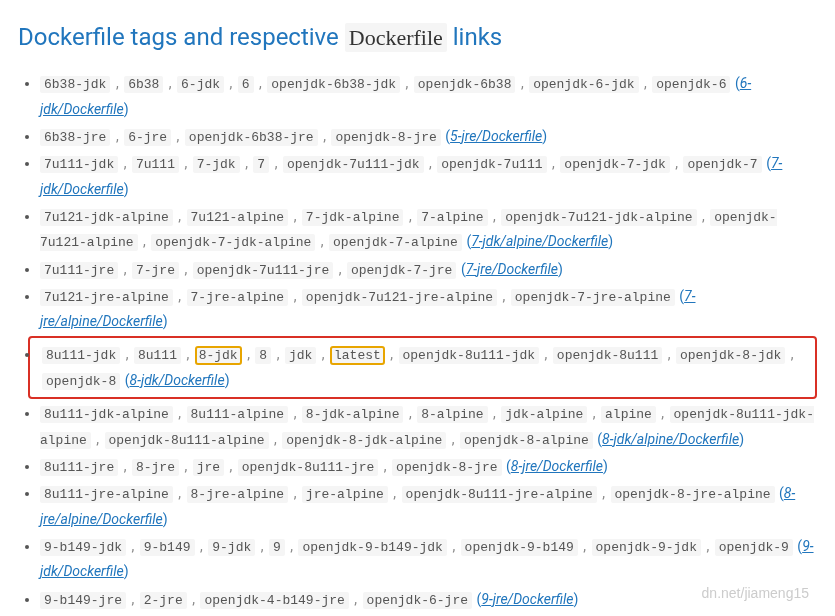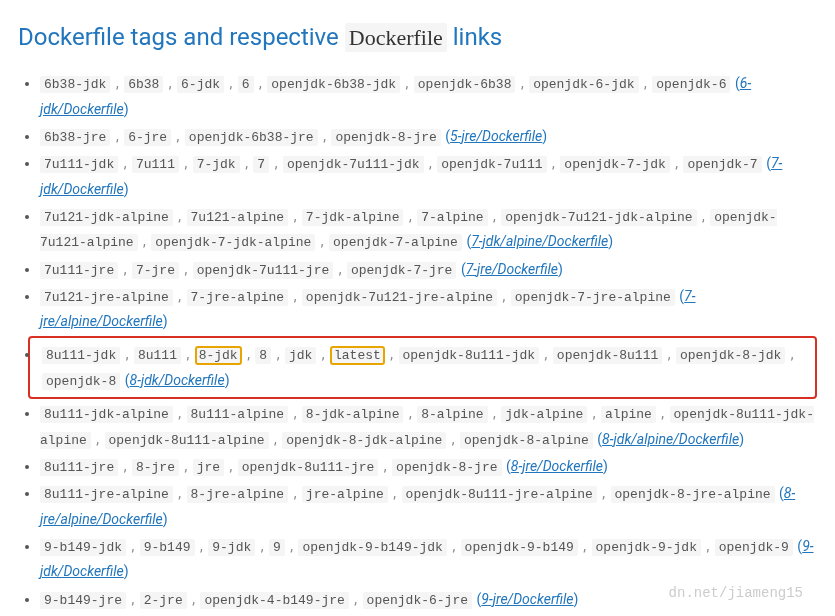--- a/index.html
+++ b/index.html
@@ -47,24 +47,24 @@
     padding: 4px 6px 4px 12px;
     display: block;
   }
   .hl-yellow {
     border: 2px solid #e8a500;
     border-radius: 3px;
     padding: 0 2px;
   }
   .watermark {
     position: absolute;
-    right: 32px;
+    right: 26px;
     bottom: 10px;
     color: #ccc;
-    font-family: Liberation Mono, monospace;
+    font-family: Liberation Sans, sans-serif;
     font-size: 14px;
     pointer-events: none;
     user-select: none;
   }
   .tags-wrap { word-spacing: 1px; }
 </style>
 </head>
 <body>
 
 <h2 class="title">

